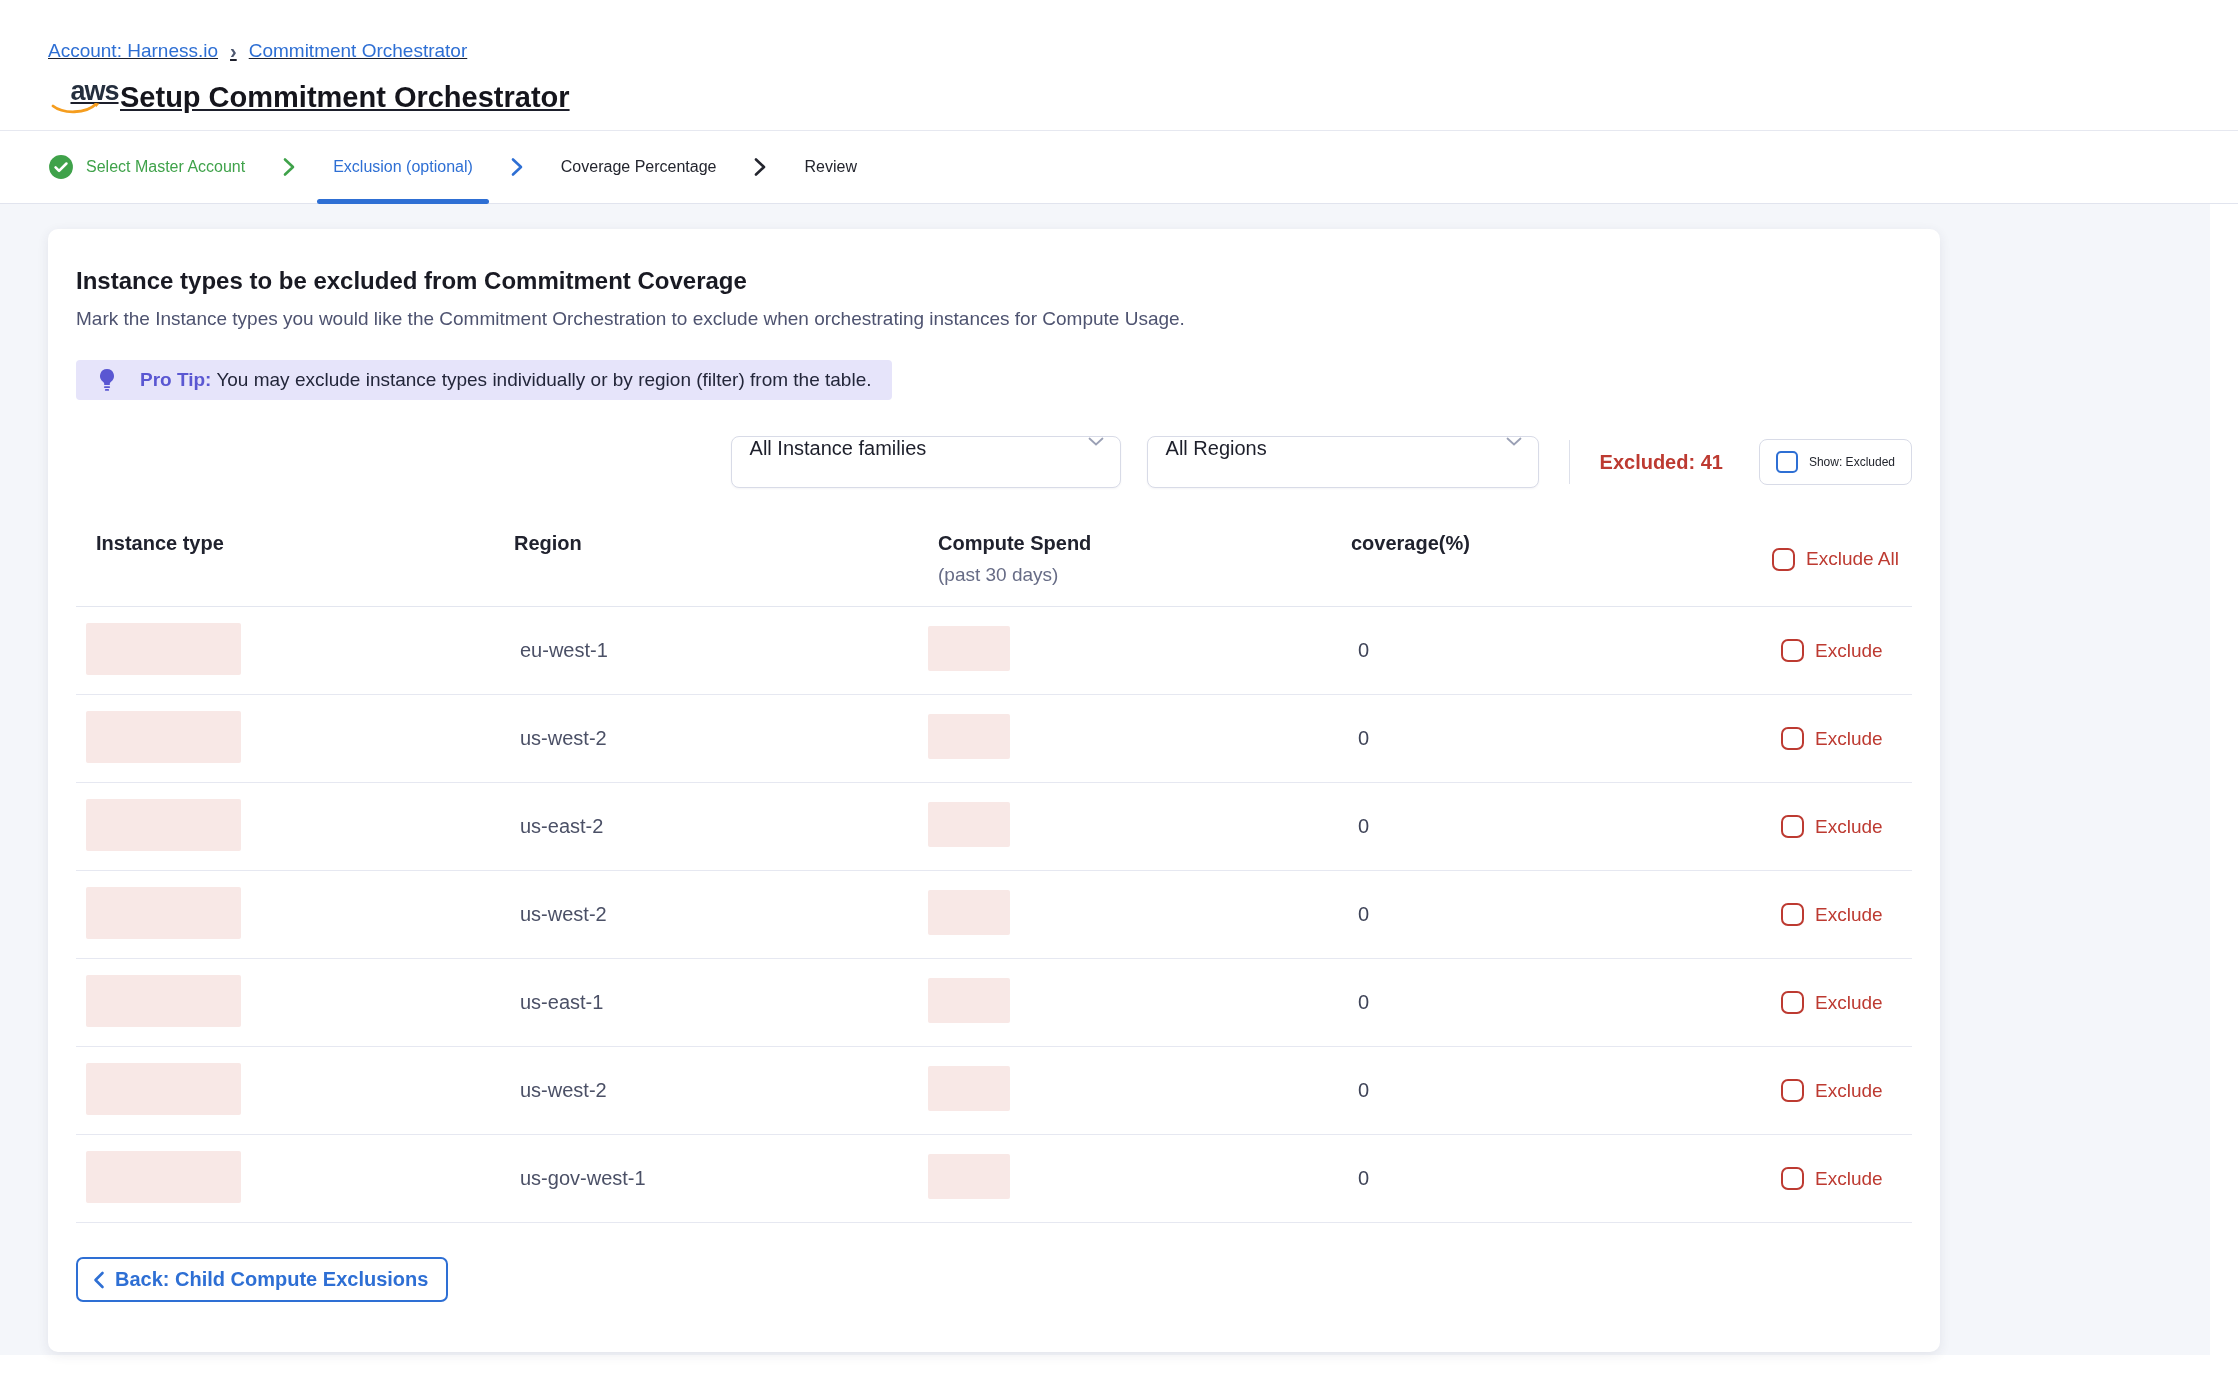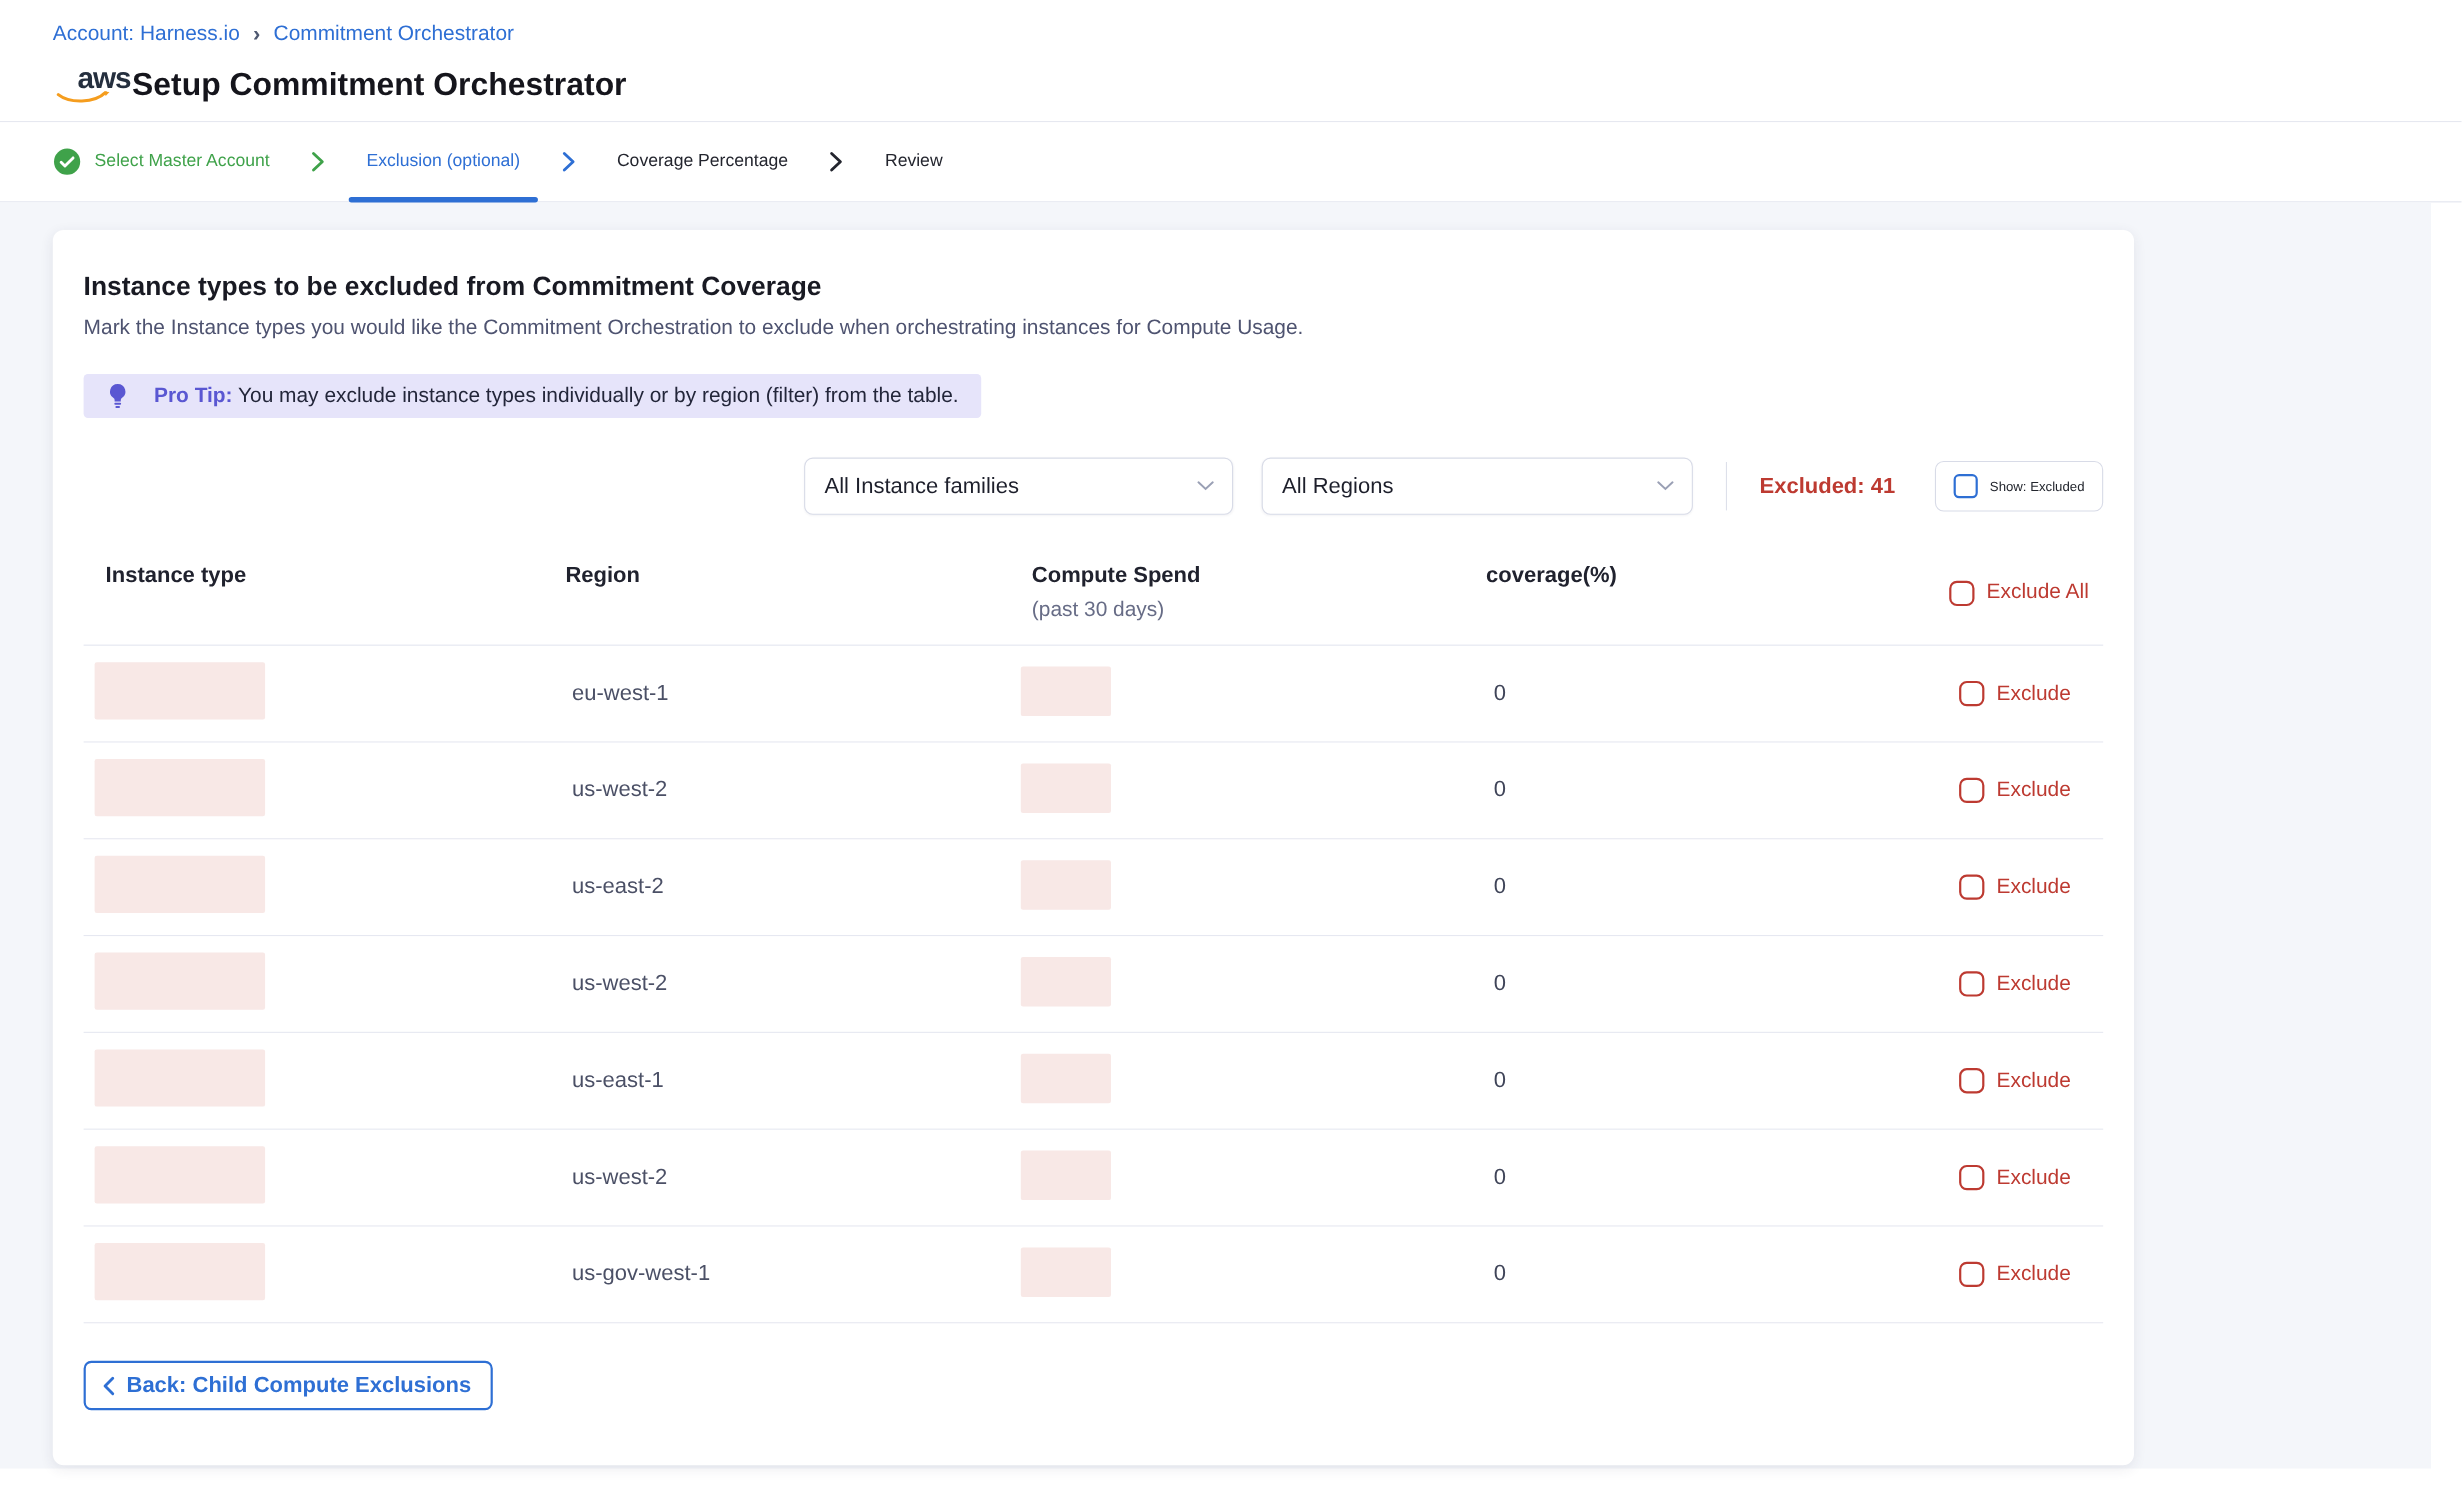--- a/index.html
+++ b/index.html
@@ -10,21 +10,21 @@
     --tip-purple-bg:#e6e4fa;
     --masked-pink:#f8e8e6;
     --aws-orange:#f59d1e;
   }
   *{box-sizing:border-box;margin:0;padding:0;}
   html,body{background:#fff;}
   body{font-family:"Liberation Sans","DejaVu Sans",sans-serif;color:#1d1f2b;}
   .page{width:2238px;height:1374px;position:relative;background:#fff;overflow:hidden;}
 
   
-  .top{padding:20px 0 0 48px;}
+  .top{padding:40px 0 0 48px;text-decoration:underline;}
   .breadcrumb{display:flex;align-items:center;gap:12px;font-size:19px;}
   .crumb{color:var(--primary-blue,#2e6fd4);text-decoration:none;cursor:pointer;}
   .crumb-sep{color:#4e5870;font-size:20px;font-weight:bold;line-height:1;}
   .title-row{display:flex;align-items:center;gap:18px;margin-top:12px;height:46px;}
   .aws-logo{display:flex;flex-direction:column;align-items:center;width:54px;margin-top:2px;}
   .aws-text{font-size:27px;font-weight:bold;color:#252f3e;letter-spacing:-1px;line-height:0.9;margin-left:39px;}
   .h1{font-size:29px;font-weight:bold;color:#15151c;}
 
   
   .stepper{margin-top:10px;height:74px;border-top:1px solid #e6e8f0;border-bottom:1px solid #e1e4ee;
@@ -51,21 +51,21 @@
 
   .protip{margin-top:30px;display:inline-flex;align-items:center;gap:22px;
           background:var(--tip-purple-bg,#e6e4fa);border-radius:4px;padding:8px 20px;
           font-size:19px;color:#23263a;}
   .protip-label{color:var(--tip-purple,#5a57d2);font-weight:bold;}
   .bulb{display:flex;}
 
   
   .filters{margin-top:36px;display:flex;align-items:center;justify-content:flex-end;gap:26px;}
   .select{height:52px;border:1px solid #d8dbe7;border-radius:8px;background:#fff;display:flex;
-          align-items:center;justify-content:space-between;padding:0 16px 0 18px;font-size:20px;
+          justify-content:space-between;padding:0 16px 0 18px;font-size:20px;
           color:#1d1f2b;box-shadow:0 1px 2px rgba(40,45,80,.05);cursor:pointer;}
   .select-families{width:390px;}
   .select-regions{width:392px;}
   .sel-chev{display:flex;color:#9aa0b5;}
   .vdiv{width:1px;height:44px;background:#dde0ea;margin:0 4px;}
   .excluded{font-size:20px;font-weight:bold;color:var(--danger-red,#bd3a31);white-space:nowrap;}
   .show-box{border:1px solid #d8dbe7;border-radius:8px;background:#fff;display:flex;align-items:center;
             gap:11px;padding:11px 16px;margin-left:10px;cursor:pointer;}
   .cb{display:inline-block;background:#fff;flex:none;}
   .cb-blue{width:22px;height:22px;border:2px solid var(--primary-blue,#2e6fd4);border-radius:5px;}

